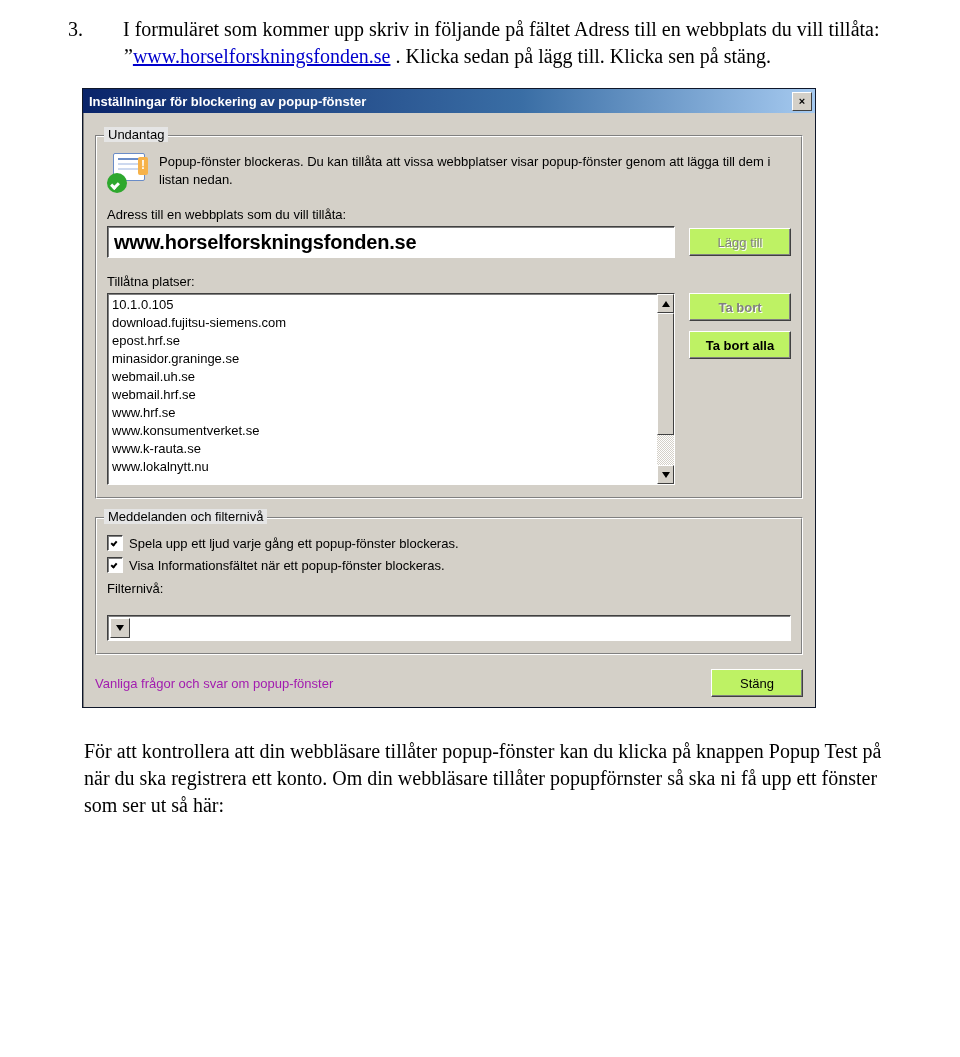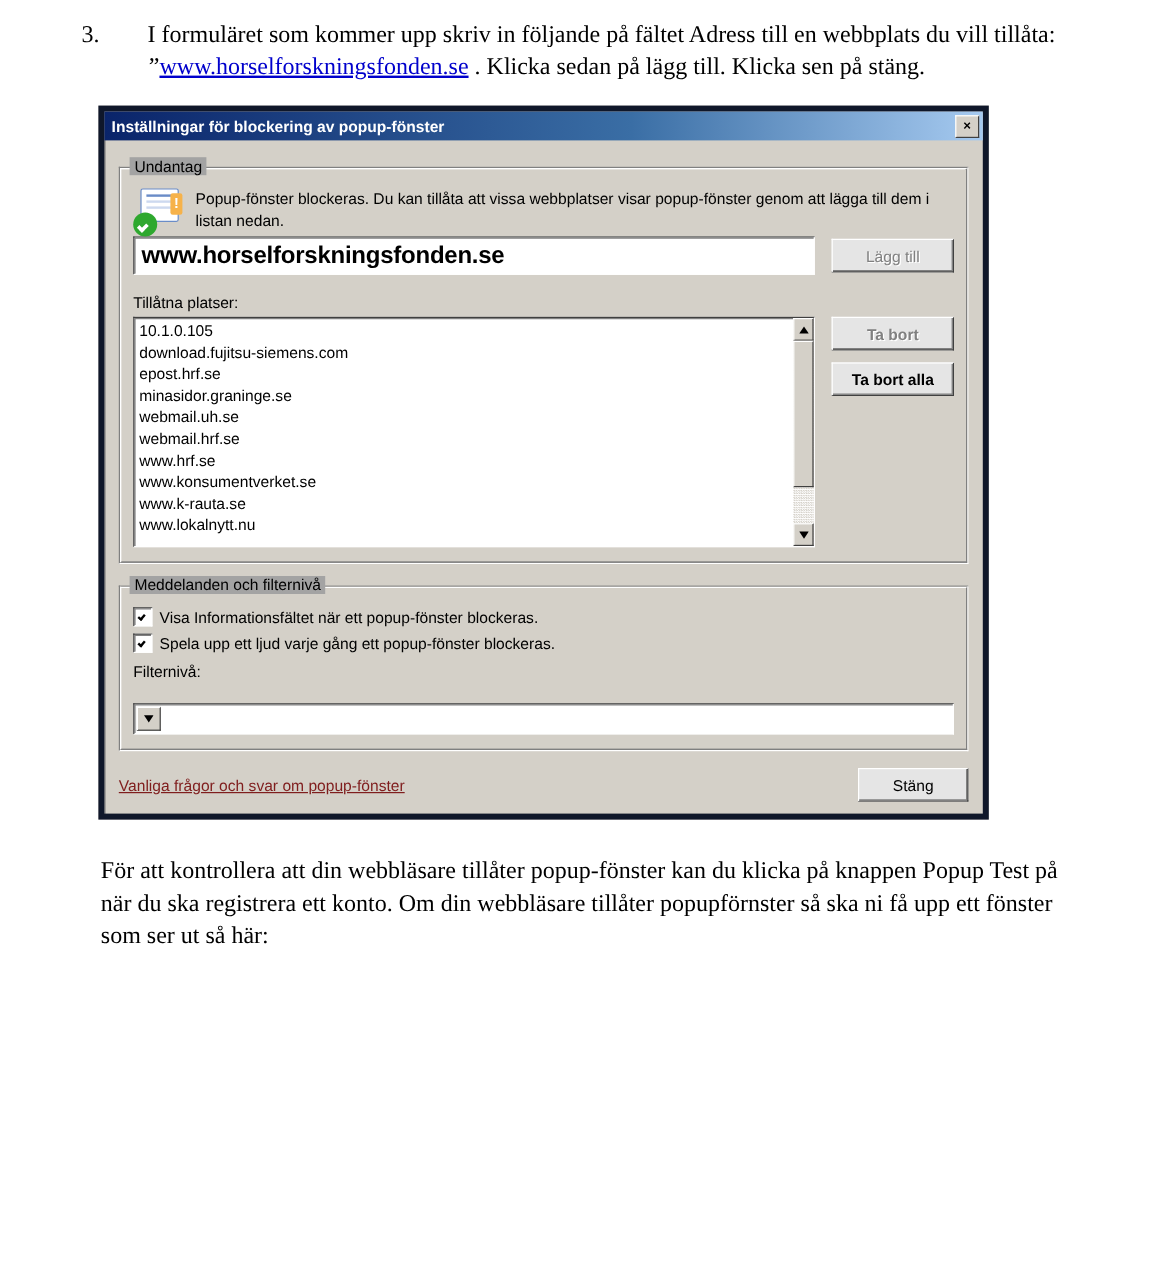--- a/index.html
+++ b/index.html
@@ -29,21 +29,21 @@
   a.link {
     color: #0000cc;
     text-decoration: underline;
   }
   .dialog {
     width: 732px;
     margin-left: -2px;
     font-family: Tahoma, Arial, sans-serif;
     font-size: 13px;
     color: #000;
-    border: 5px solid #0f172a;
+    border: 1px solid #0f172a;
     background: #d4d0c8;
     box-shadow: 1px 1px 0 #808080 inset;
   }
   .titlebar {
     background: linear-gradient(to right, #0a246a, #3a6ea5 60%, #a6caf0);
     color: #fff;
     height: 24px;
     display: flex;
     align-items: center;
     justify-content: space-between;
@@ -84,21 +84,21 @@
     border-top: 1px solid #fff;
     border-left: 1px solid #fff;
     border-right: 1px solid #808080;
     border-bottom: 1px solid #808080;
     padding: 16px 10px 12px 10px;
   }
   .groupbox .legend {
     position: absolute;
     top: -9px;
     left: 8px;
-    background: #a3a3a3;
+    background: #e5e5e5;
     padding: 0 4px;
     font-size: 13px;
   }
   .exc-row {
     display: flex;
     gap: 10px;
     align-items: flex-start;
   }
   .icon-wrap {
     width: 42px;
@@ -181,21 +181,21 @@
     font-family: Arial, sans-serif;
     font-size: 20px;
     font-weight: bold;
     letter-spacing: -0.2px;
     display: flex;
     align-items: center;
   }
   .winbtn {
     min-width: 100px;
     height: 26px;
-    background: #e5e5e5;
+    background: #bef264;
     border-top: 1px solid #fff;
     border-left: 1px solid #fff;
     border-right: 1px solid #404040;
     border-bottom: 1px solid #404040;
     box-shadow: inset -1px -1px 0 #808080;
     font-family: Tahoma, Arial, sans-serif;
     font-size: 13px;
     text-align: center;
     display: flex;
     align-items: center;
@@ -306,22 +306,21 @@
     display:flex;align-items:center;justify-content:center;
     margin: 2px;
   }
   .footer-row {
     display: flex;
     justify-content: space-between;
     align-items: center;
     margin-top: 14px;
   }
   .linklabel {
-    color: #7f1d1d;
-    text-decoration: underline;
+    color: #a21caf;
     cursor: pointer;
   }
   .outro {
     font-size: 20px;
     line-height: 1.35;
     margin-top: 30px;
   }
 </style>
 </head>
 <body>
@@ -350,20 +349,21 @@
         <div class="gb-inner">
           <div class="exc-row">
             <div class="icon-wrap">
               <div class="icon-sheet"></div>
               <div class="icon-bang">!</div>
               <div class="icon-check"></div>
             </div>
             <div class="exc-desc">Popup-fönster blockeras. Du kan tillåta att vissa webbplatser visar popup-fönster genom att lägga till dem i listan nedan.</div>
           </div>
 
+          <div class="field-label">Adress till en webbplats som du vill tillåta:</div>
           <div class="url-row">
             <div class="sunken url-input">www.horselforskningsfonden.se</div>
             <div class="winbtn disabled">Lägg till</div>
           </div>
 
           <div class="allowed-label">Tillåtna platser:</div>
           <div class="list-row">
             <div class="sunken listbox">
               <div class="list-inner" id="allowed-list">
                   <div>10.1.0.105</div>
@@ -399,25 +399,25 @@
             </div>
           </div>
         </div>
       </div>
 
       <div class="groupbox" style="margin-top:18px;">
         <span class="legend">Meddelanden och filternivå</span>
         <div class="gb-inner">
           <div class="cb-row">
             <div class="checkbox checked"></div>
-            <span>Visa Informationsfältet när ett popup-fönster blockeras.</span>
+            <span>Spela upp ett ljud varje gång ett popup-fönster blockeras.</span>
           </div>
           <div class="cb-row">
             <div class="checkbox checked"></div>
-            <span>Spela upp ett ljud varje gång ett popup-fönster blockeras.</span>
+            <span>Visa Informationsfältet när ett popup-fönster blockeras.</span>
           </div>
           <div style="margin-top:8px;margin-bottom:19px;">Filternivå:</div>
           <div class="sunken dropdown">
             <div class="dd-btn">
               <svg viewBox="0 0 8 8" width="8" height="8">
                   <polygon points="0,1 8,1 4,7" fill="#000"></polygon>
                 </svg>
             </div>
           </div>
         </div>

